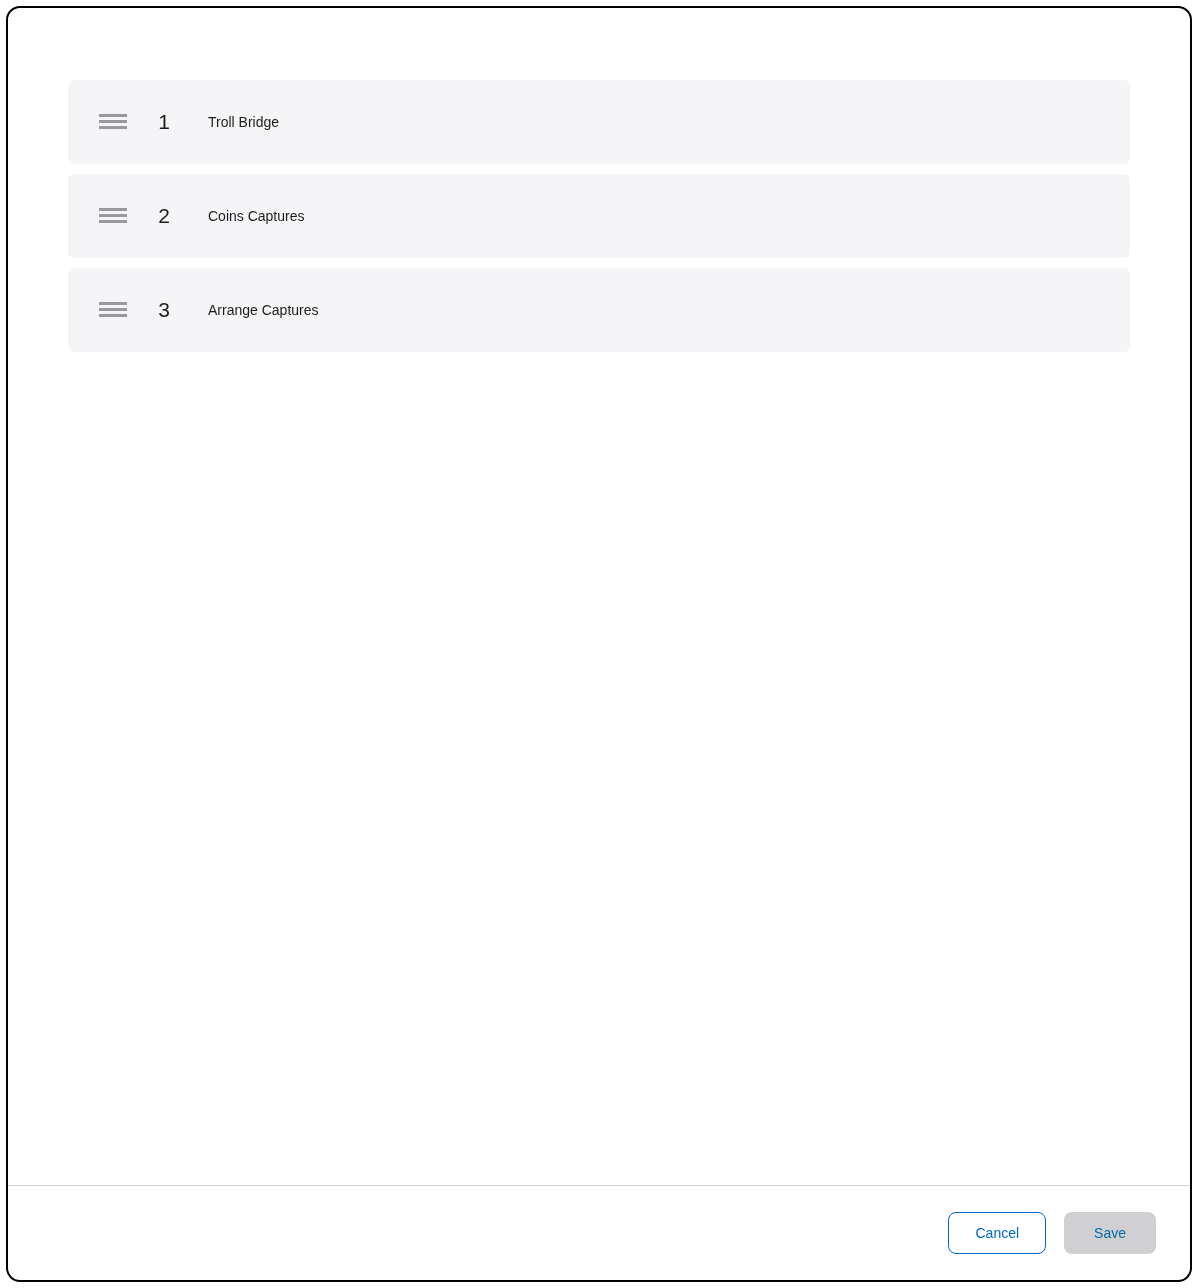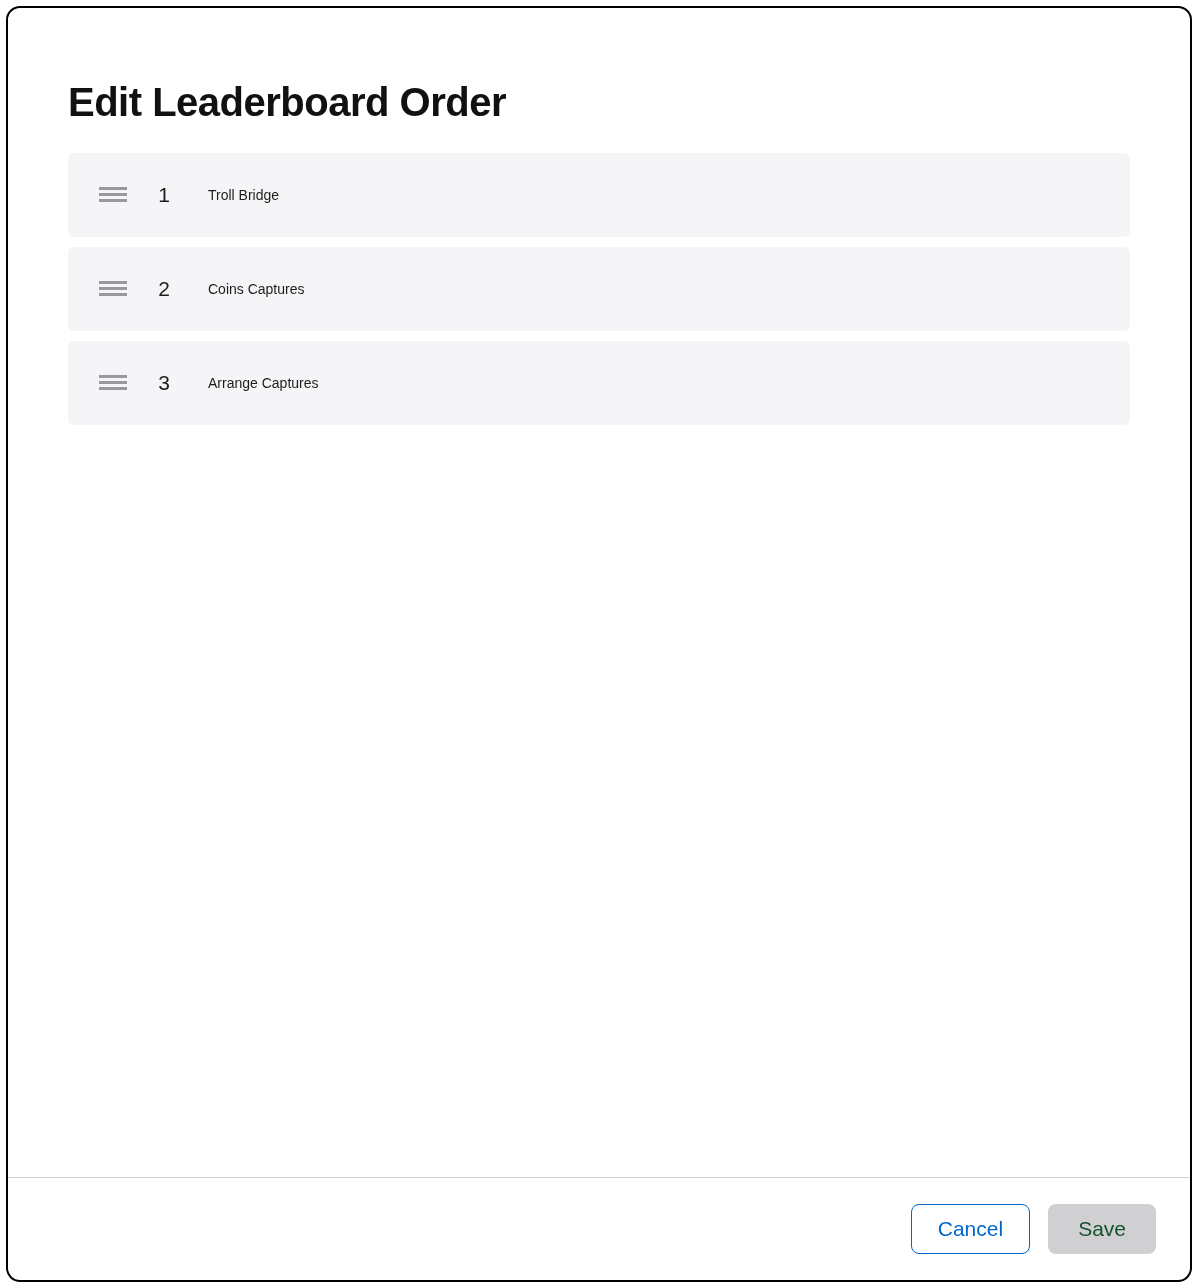--- a/index.html
+++ b/index.html
@@ -86,46 +86,45 @@
       margin-left: 8px;
     }
     .modal-footer {
       border-top: 1px solid #d2d2d7;
       padding: 26px 34px 26px 34px;
       display: flex;
       justify-content: flex-end;
       gap: 18px;
     }
     .btn {
-      font-size: 21px;
+      font-size: 14px;
       font-weight: 400;
       border-radius: 8px;
       padding: 12px 26px;
       cursor: pointer;
       font-family: inherit;
     }
     .btn-cancel {
       background: #fff;
       color: #0066cc;
       border: 1.5px solid #0066cc;
     }
     .btn-save {
       background: #d0d0d2;
-      color: #14532d;
+      color: #0369a1;
       border: none;
       padding: 12px 30px;
       cursor: not-allowed;
     }
   </style>
 </head>
 <body>
 
 <div class="modal">
   <div class="modal-content">
-    <h1 class="title">Edit Leaderboard Order</h1>
     <div class="list">
 
       <div class="list-row">
         <span class="drag-handle">
           <svg width="28" height="16" viewBox="0 0 28 16">
             <rect x="0" y="0" width="28" height="3" fill="#99999c"></rect>
             <rect x="0" y="6" width="28" height="3" fill="#99999c"></rect>
             <rect x="0" y="12" width="28" height="3" fill="#99999c"></rect>
           </svg>
         </span>

